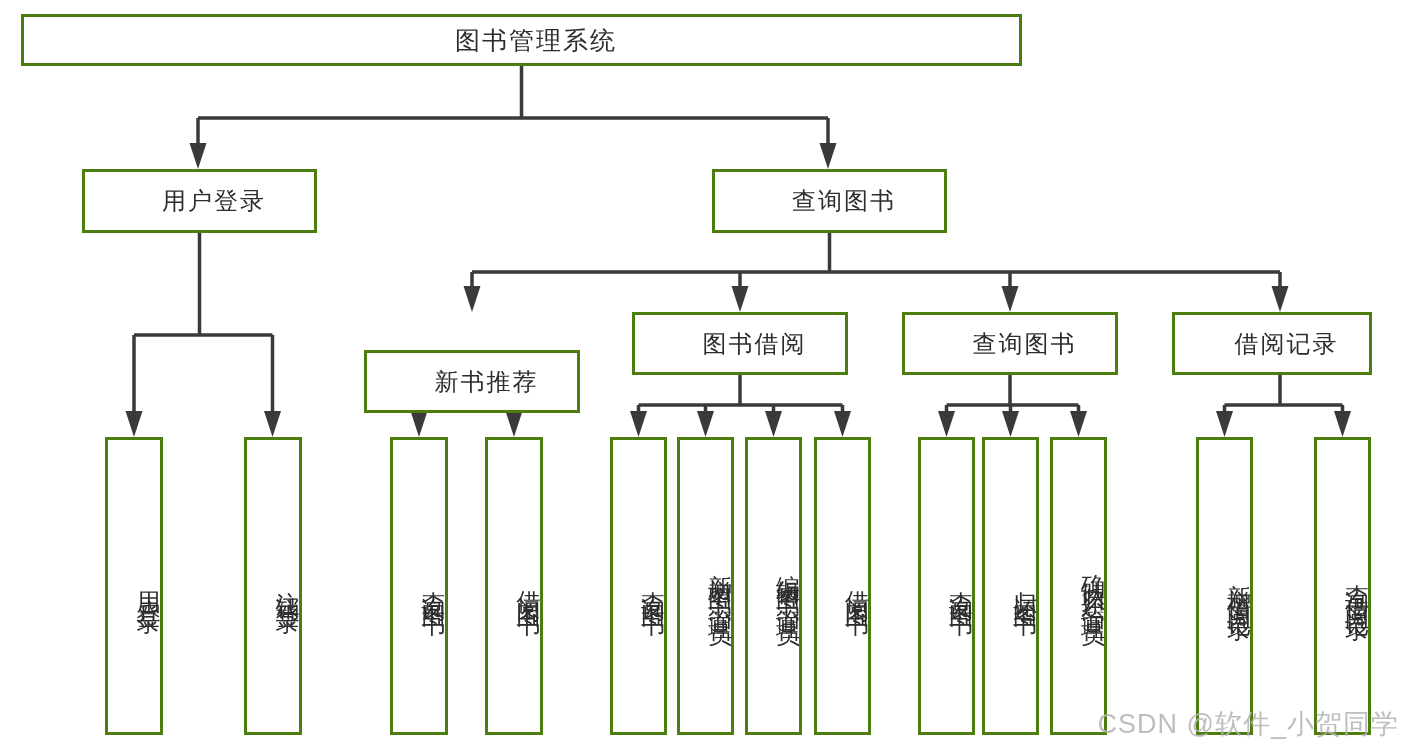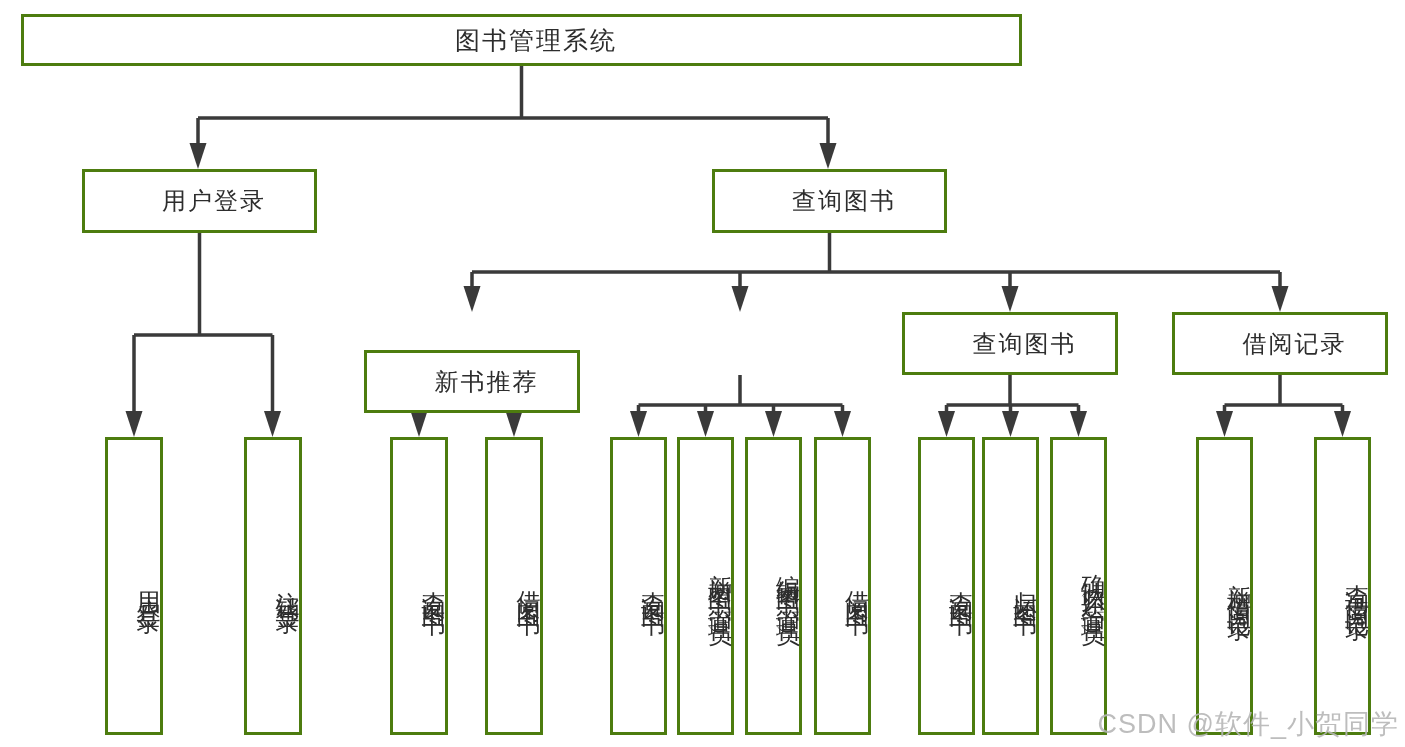--- a/index.html
+++ b/index.html
@@ -102,24 +102,27 @@
   <div class="node" style="left:82px;top:169px;width:235px;height:64px;">
     <span class="h-label">用户登录</span>
   </div>
   <div class="node" style="left:712px;top:169px;width:235px;height:64px;">
     <span class="h-label">查询图书</span>
   </div>
 
   <div class="node" style="left:364px;top:312px;width:216px;height:63px;margin-top:38px;">
     <span class="h-label">新书推荐</span>
   </div>
+  <div class="node" style="left:632px;top:312px;width:216px;height:63px;">
+    <span class="h-label">图书借阅</span>
+  </div>
   <div class="node" style="left:902px;top:312px;width:216px;height:63px;">
     <span class="h-label">查询图书</span>
   </div>
-  <div class="node" style="left:1172px;top:312px;width:216px;height:63px;">
+  <div class="node" style="left:1172px;top:312px;width:200px;height:63px;">
     <span class="h-label">借阅记录</span>
   </div>
 
   <div class="node leaf" style="left:105px;top:437px;width:58px;height:298px;">
     <span>用户登录</span>
   </div>
   <div class="node leaf" style="left:244px;top:437px;width:58px;height:298px;">
     <span>注销登录</span>
   </div>
 

